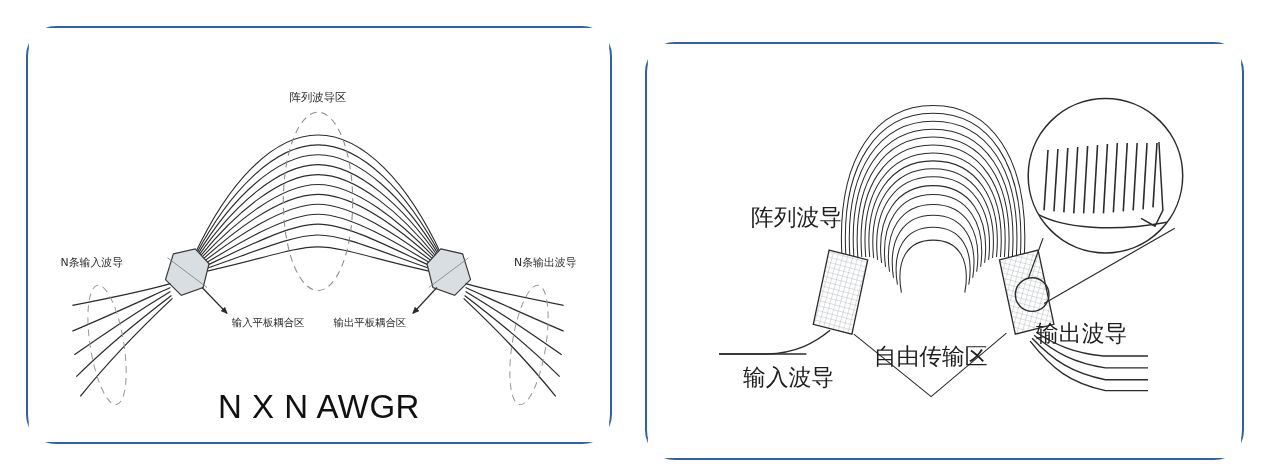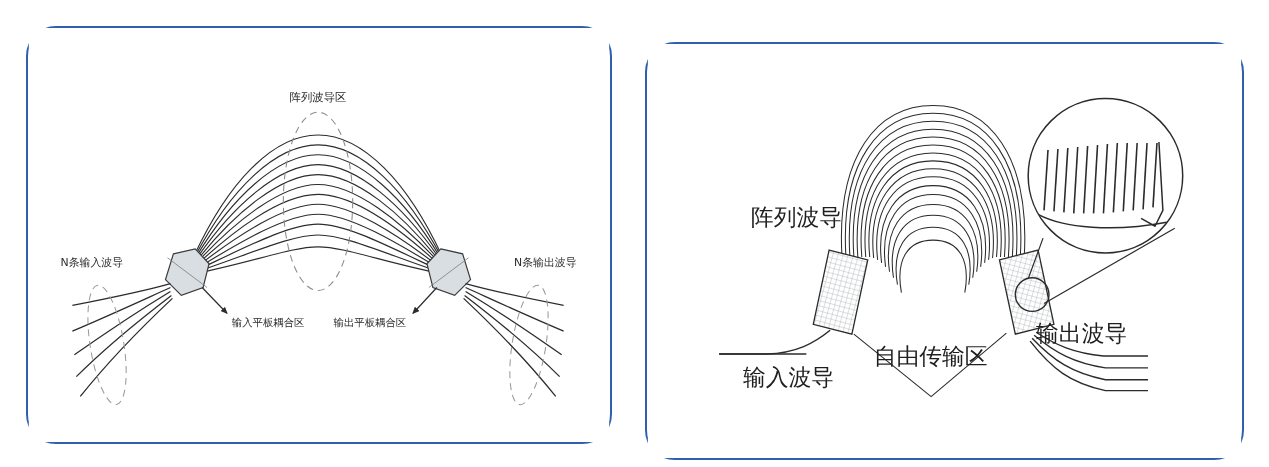--- a/index.html
+++ b/index.html
@@ -137,20 +137,21 @@
 
       <text class="cjk" x="32" y="240" font-size="11">N条输入波导</text>
 
       <text class="cjk" x="205" y="301" font-size="10.5">输入平板耦合区</text>
 
       <text class="cjk" x="381" y="301" font-size="10.5" text-anchor="end">输出平板耦合区</text>
 
       <text class="cjk" x="553" y="240" font-size="11" text-anchor="end">N条输出波导</text>
     </svg>
 
+    <div class="caption">N X N AWGR</div>
   </div>
 
   <div class="panel" id="panel-right">
 
     <svg class="panel-figure" viewBox="0 0 599 418" preserveAspectRatio="xMidYMid meet">
 
       <defs>
         <pattern id="slabHatch" width="5" height="5" patternUnits="userSpaceOnUse" patternTransform="rotate(15)">
           <rect width="5" height="5" fill="#ffffff"></rect>
           <path d="M0,0 L0,5" stroke="#9aa0a6" stroke-width="0.7"></path>

